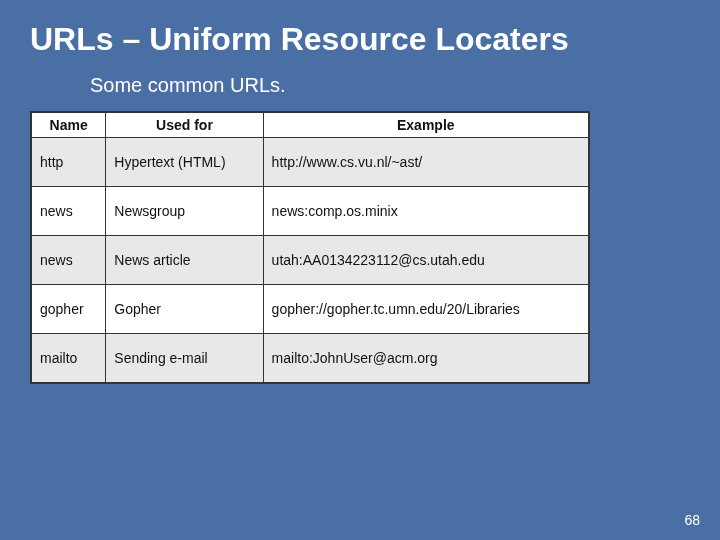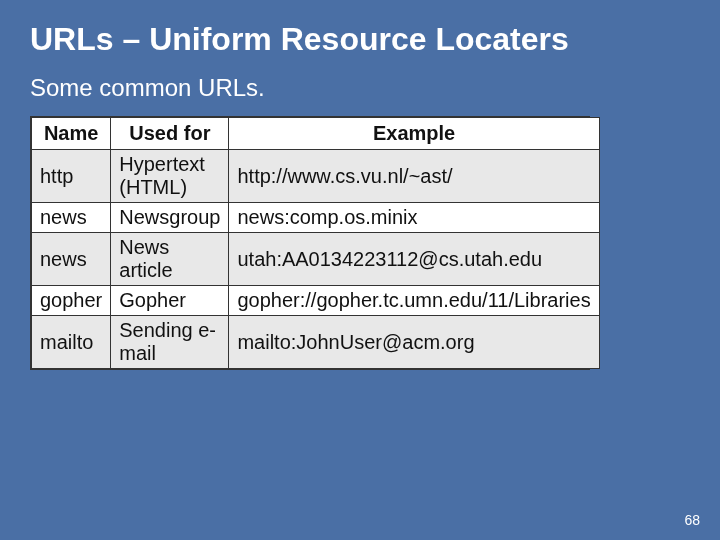--- a/index.html
+++ b/index.html
@@ -26,48 +26,49 @@
     .title {
       color: #ffffff;
       font-size: 32px;
       font-weight: bold;
       margin-bottom: 16px;
       line-height: 1.2;
     }
 
     .subtitle {
       color: #ffffff;
-      font-size: 24px;
+      font-size: 20px;
       margin-bottom: 14px;
+      margin-left: 60px;
     }
 
     .table-wrapper {
       width: 100%;
       background: white;
       border: 1px solid #333;
     }
 
     table {
       width: 100%;
       border-collapse: collapse;
-      font-size: 20px;
+      font-size: 14px;
       color: #111;
     }
 
     table thead tr th {
       border: 1px solid #333;
       padding: 4px 8px;
       text-align: center;
       font-weight: bold;
       background: #fff;
     }
 
     table tbody tr td {
       border: 1px solid #333;
-      padding: 3px 8px;
+      padding: 16px 8px;
       background: #fff;
     }
 
     table tbody tr:nth-child(odd) td {
       background: #e8e8e8;
     }
 
     table tbody tr:nth-child(even) td {
       background: #ffffff;
     }
@@ -107,21 +108,21 @@
             <td>news:comp.os.minix</td>
           </tr>
           <tr>
             <td>news</td>
             <td>News article</td>
             <td>utah:AA0134223112@cs.utah.edu</td>
           </tr>
           <tr>
             <td>gopher</td>
             <td>Gopher</td>
-            <td>gopher://gopher.tc.umn.edu/11/Libraries</td>
+            <td>gopher://gopher.tc.umn.edu/20/Libraries</td>
           </tr>
           <tr>
             <td>mailto</td>
             <td>Sending e-mail</td>
             <td>mailto:JohnUser@acm.org</td>
           </tr>
         </tbody>
     </table>
   </div>
   <div class="page-number">68</div>

